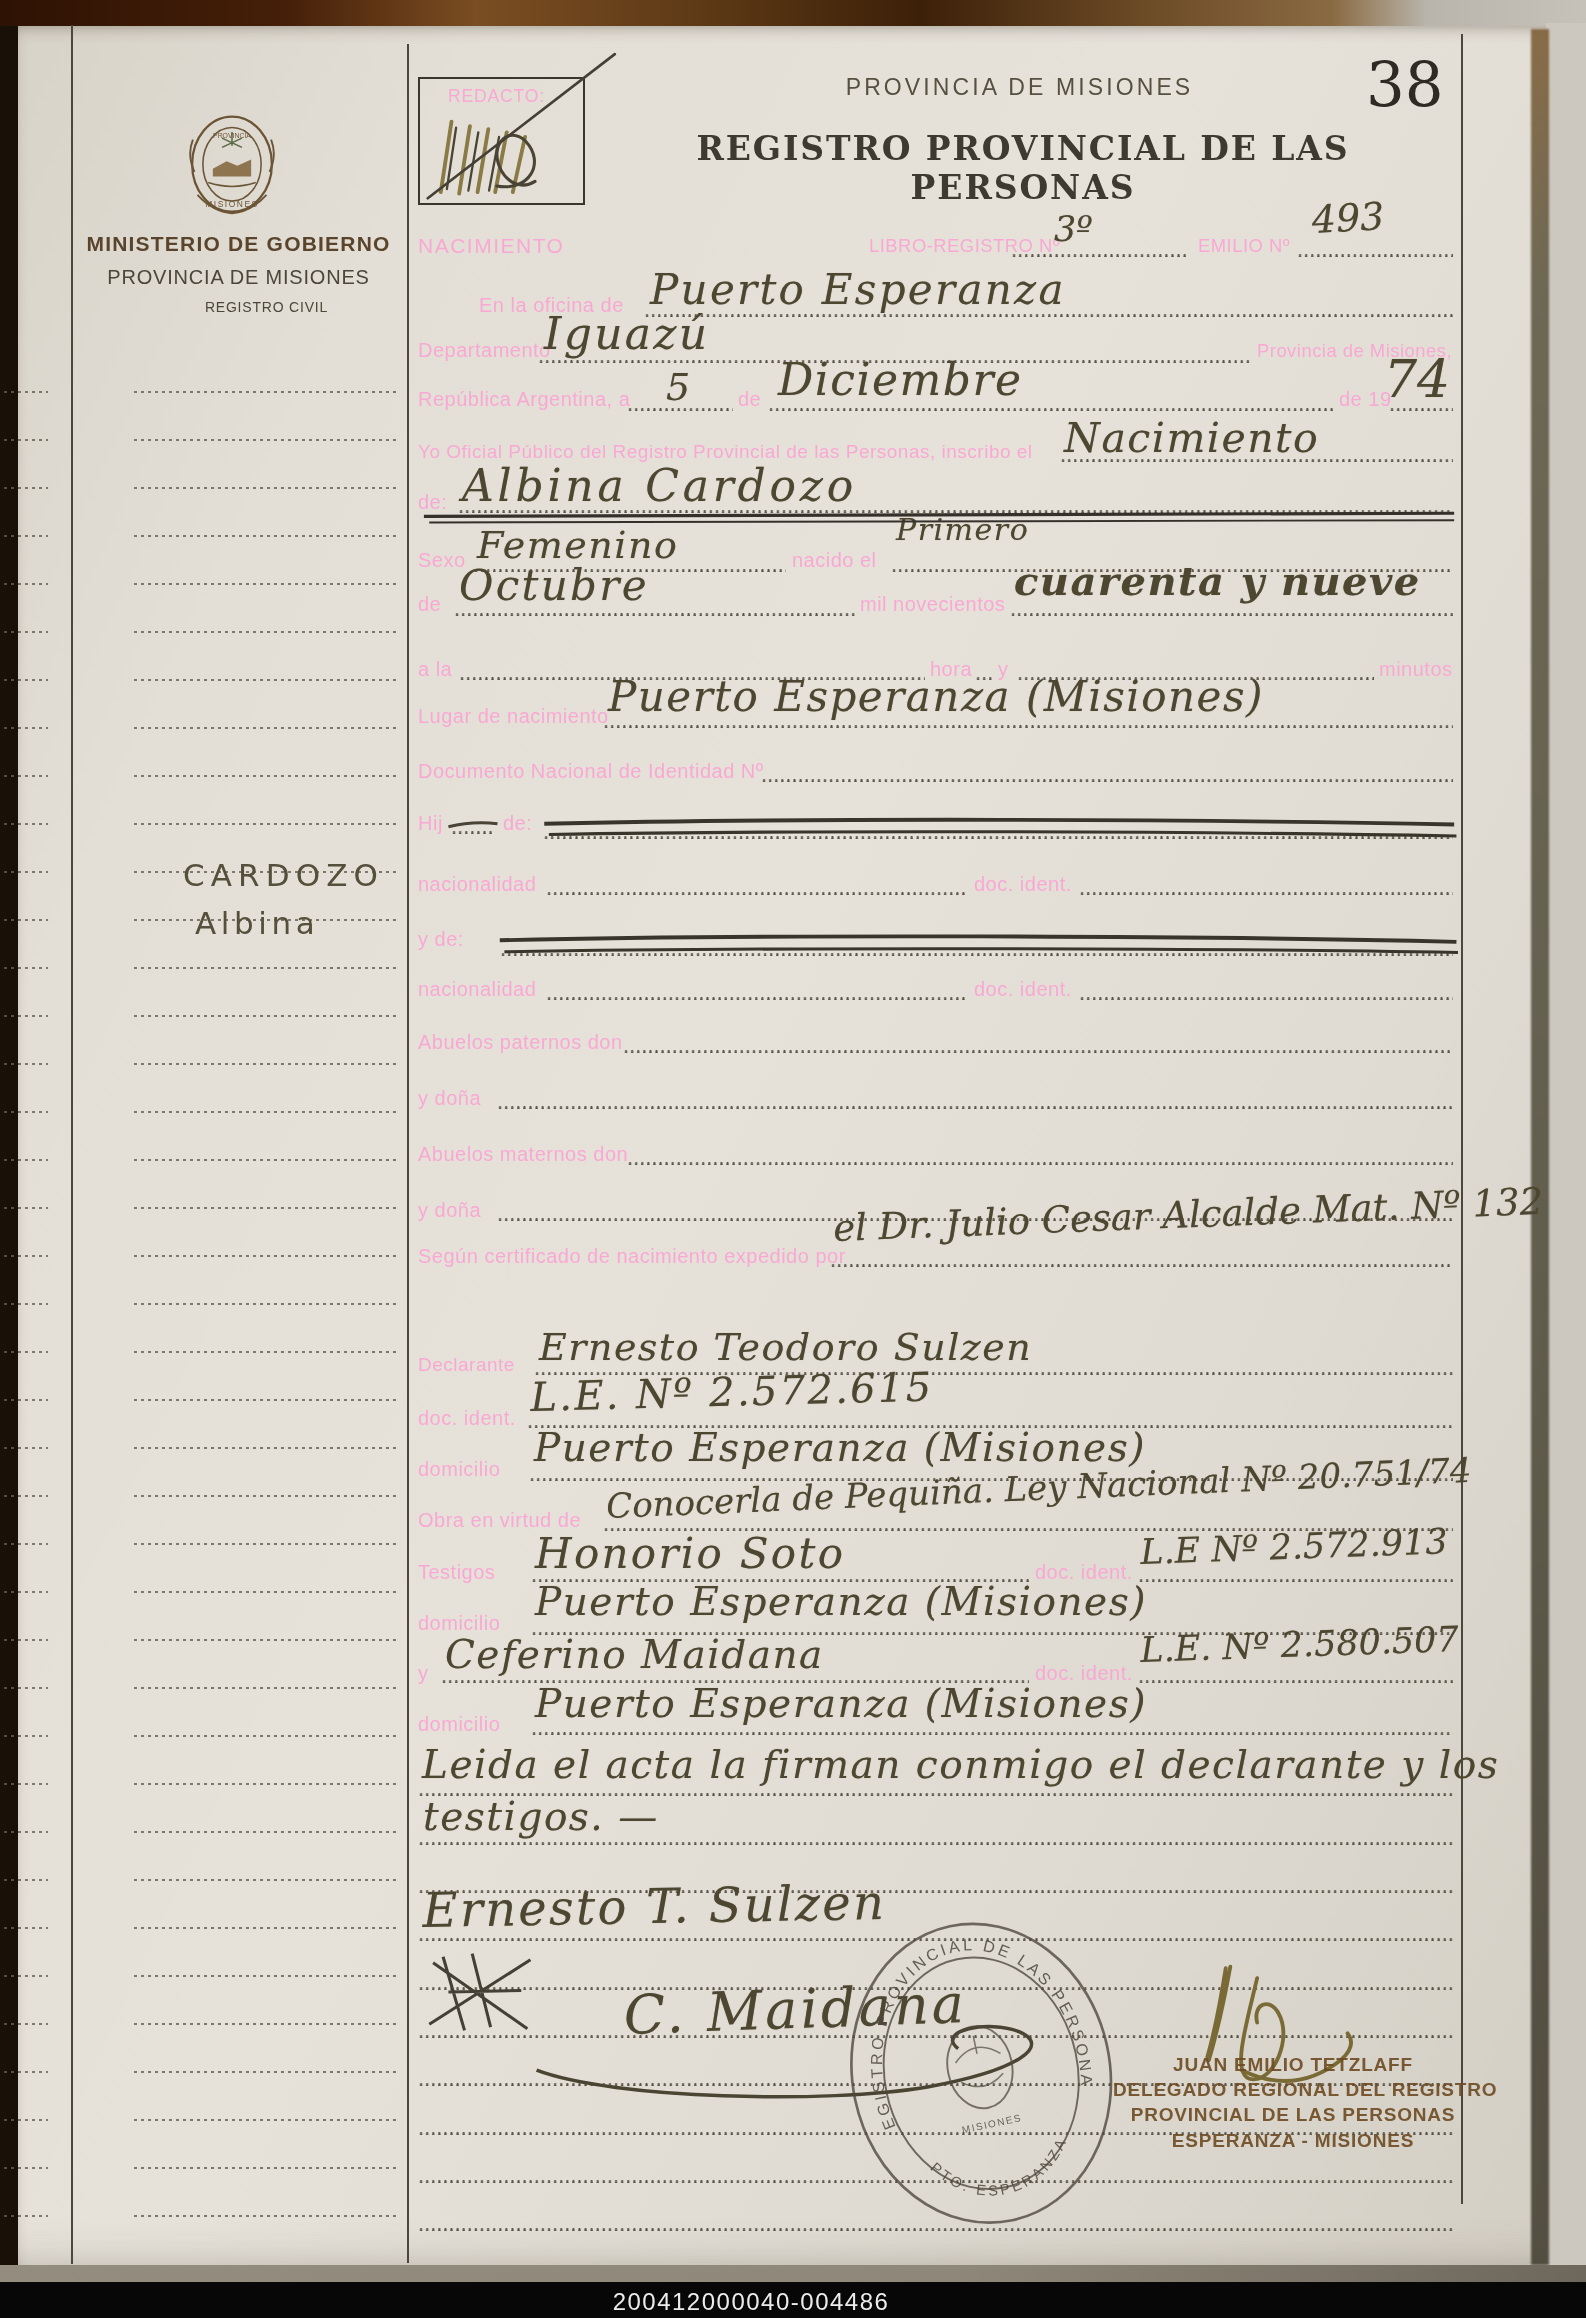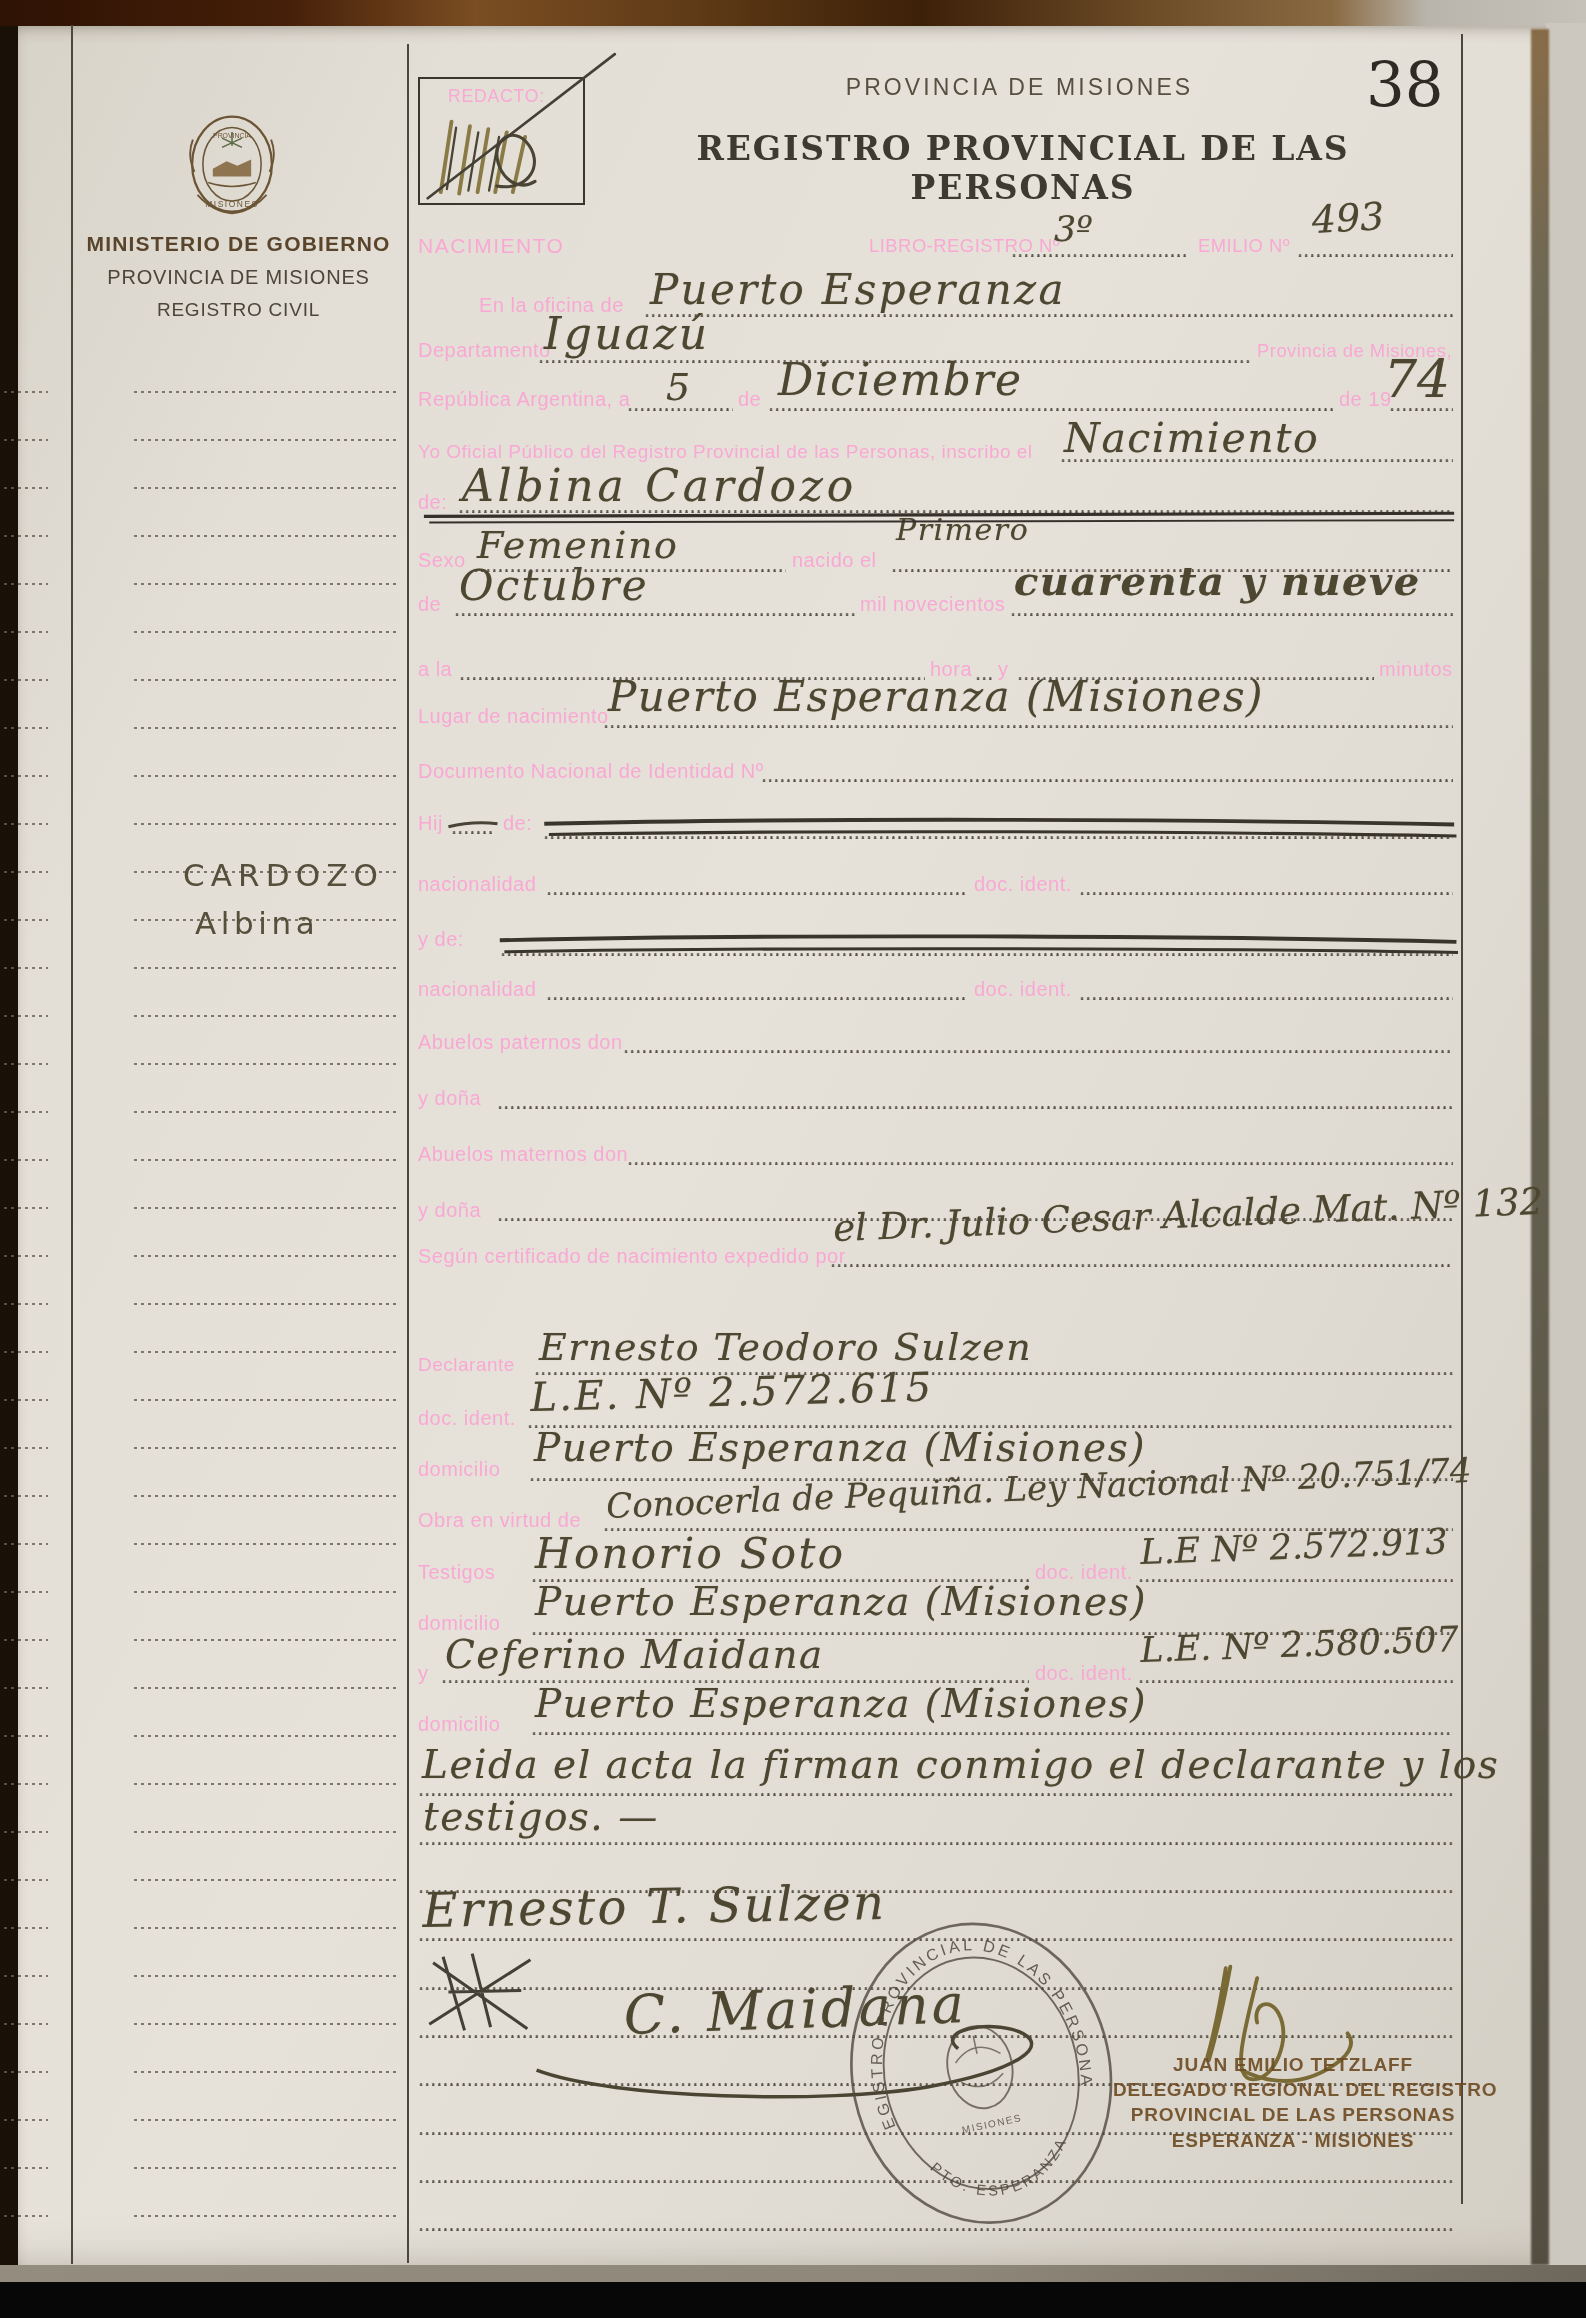--- a/index.html
+++ b/index.html
@@ -67,21 +67,21 @@
     <ellipse cx="65" cy="72" rx="38" ry="48" fill="none" stroke="#6b5536" stroke-width="2"></ellipse>
     <path d="M14,40 q-8,20 2,42 M116,40 q8,20 -2,42 M20,112 q20,22 45,24 q25,-2 45,-24" fill="none" stroke="#6b5536" stroke-width="2.5"></path>
     <path d="M40,78 l18,-10 14,6 18,-8 0,22 -50,0 z" fill="#7a5a30" opacity=".8"></path>
     <path d="M65,30 l0,18 M52,38 l26,12 M78,38 l-26,12" stroke="#5a6a45" stroke-width="2"></path>
     <path d="M34,96 q31,10 62,0" fill="none" stroke="#6b5536" stroke-width="2"></path>
     <text x="65" y="38" text-anchor="middle" font-size="9" fill="#6b5536">PROVINCIA</text>
     <text x="65" y="128" text-anchor="middle" font-size="11" fill="#6b5536" letter-spacing="2">MISIONES</text>
   </svg>
   <div class="side" style="top:232px;font-weight:bold;font-size:21px;letter-spacing:1.2px;color:#5a452c;">MINISTERIO DE GOBIERNO</div>
   <div class="side" style="top:266px;font-size:20px;letter-spacing:0.8px;">PROVINCIA DE MISIONES</div>
-  <div class="side" style="top:299px;font-size:19px;letter-spacing:0.8px;">REGISTRO CIVIL</div>
+  <div class="side" style="top:299px;font-size:14px;letter-spacing:0.8px;margin-left:28px;">REGISTRO CIVIL</div>
   <div class="margin-name" style="left:147px;top:857px;letter-spacing:6.1px;">CARDOZO</div>
   <div class="margin-name" style="left:159px;top:905px;letter-spacing:4.6px;">Albina</div>
 
   <div style="position:absolute;left:418px;top:77px;width:163px;height:124px;border:2.3px solid #3b362c;"></div>
   <div class="lbl" style="left:448px;top:86px;font-size:17.6px;letter-spacing:0.8px;">REDACTO:</div>
   <div class="headprov">PROVINCIA DE MISIONES</div>
   <div class="headtitle">REGISTRO PROVINCIAL DE LAS PERSONAS</div>
   <div class="pagenum">38</div>
 
   <div class="lbl caps" style="left:418px;top:234px;font-size:21px;">NACIMIENTO</div>
@@ -279,14 +279,15 @@
     </g>
   </svg>
 
   <div class="stamp-ink" style="left:1113px;top:2052px;width:360px;">JUAN EMILIO TETZLAFF</div>
   <div class="stamp-ink" style="left:1113px;top:2077px;width:360px;">DELEGADO REGIONAL DEL REGISTRO</div>
   <div class="stamp-ink" style="left:1113px;top:2102px;width:360px;">PROVINCIAL DE LAS PERSONAS</div>
   <div class="stamp-ink" style="left:1113px;top:2128px;width:360px;">ESPERANZA - MISIONES</div>
 
   <div class="tanstrip"></div>
   <div class="blackbar"></div>
+  <div class="code">200412000040-004486</div>
 </div>
 
 
 </body></html>

